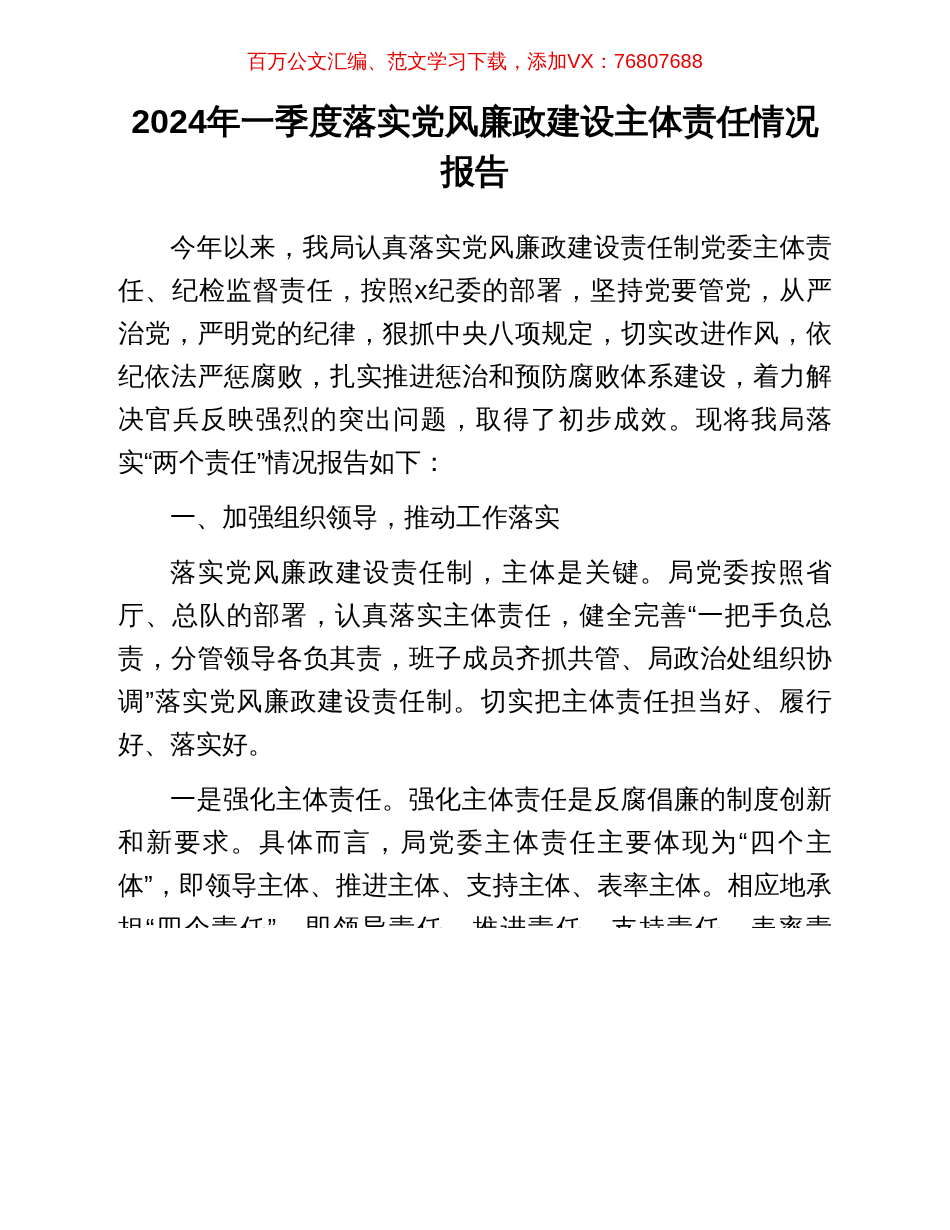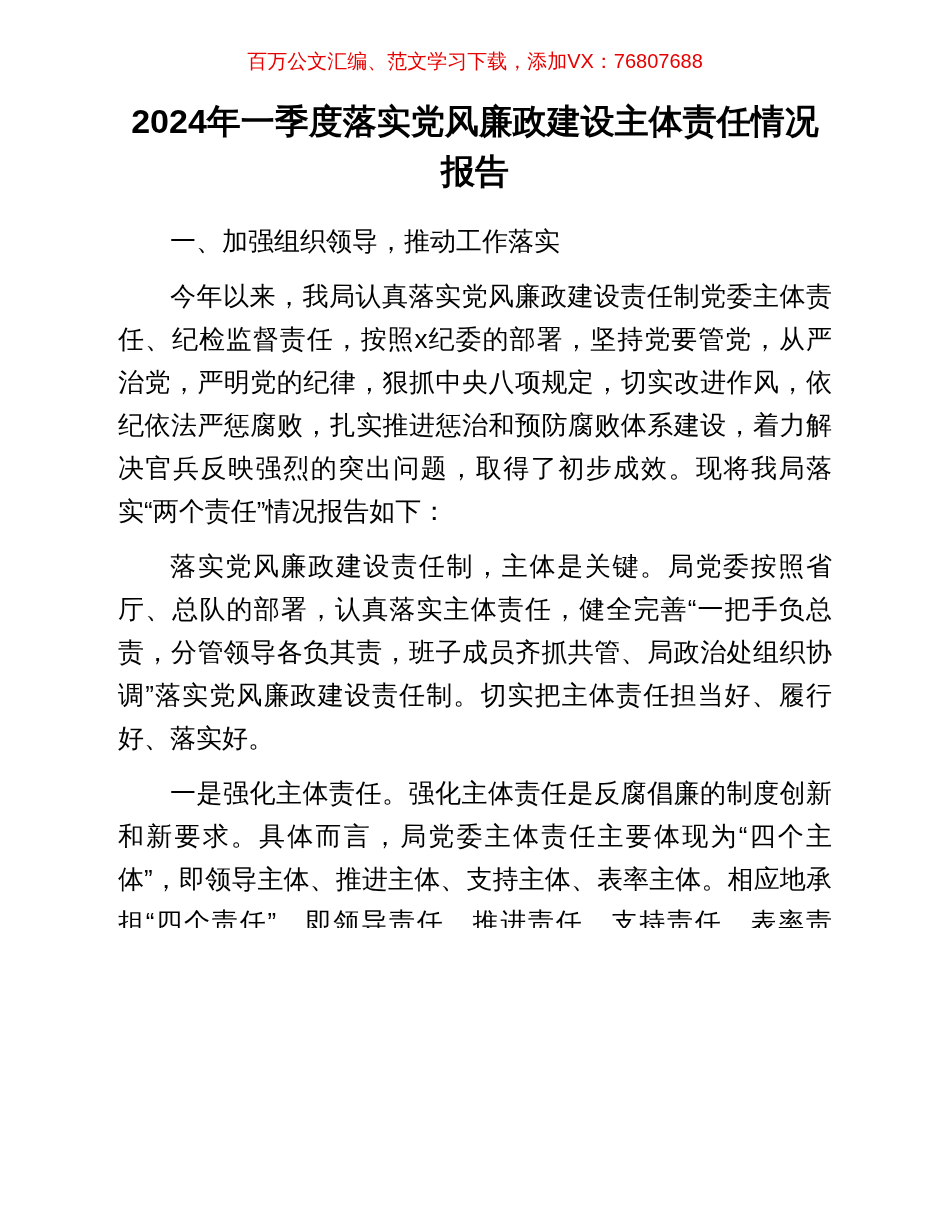--- a/index.html
+++ b/index.html
@@ -24,21 +24,21 @@
     line-height: 26px;
     text-align: center;
     margin: 0 0 22px 0;
     font-weight: normal;
   }
   .doc-title {
     font-size: 34px;
     font-weight: bold;
     line-height: 50px;
     text-align: center;
-    margin: 0 0 24px 0;
+    margin: 0 0 30px 0;
     color: #000000;
   }
   .para {
     font-size: 26px;
     line-height: 43px;
     margin: 0 0 12px 0;
     text-indent: 52px;
     text-align: justify;
     text-justify: inter-ideograph;
     color: #000000;
@@ -47,18 +47,18 @@
     font-weight: normal;
   }
 </style>
 </head>
 <body>
 
 <div class="page">
   <div class="promo" style="color: rgb(230, 0, 0);">百万公文汇编、范文学习下载，添加VX：76807688</div>
   <h1 class="doc-title">2024年一季度落实党风廉政建设主体责任情况报告</h1>
   <div id="doc-body">
+      <p class="para">今年以来，我局认真落实党风廉政建设责任制党委主体责任、纪检监督责任，按照x纪委的部署，坚持党要管党，从严治党，严明党的纪律，狠抓中央八项规定，切实改进作风，依纪依法严惩腐败，扎实推进惩治和预防腐败体系建设，着力解决官兵反映强烈的突出问题，取得了初步成效。现将我局落实“两个责任”情况报告如下：</p>
       <p class="para heading">一、加强组织领导，推动工作落实</p>
-      <p class="para">今年以来，我局认真落实党风廉政建设责任制党委主体责任、纪检监督责任，按照x纪委的部署，坚持党要管党，从严治党，严明党的纪律，狠抓中央八项规定，切实改进作风，依纪依法严惩腐败，扎实推进惩治和预防腐败体系建设，着力解决官兵反映强烈的突出问题，取得了初步成效。现将我局落实“两个责任”情况报告如下：</p>
       <p class="para">落实党风廉政建设责任制，主体是关键。局党委按照省厅、总队的部署，认真落实主体责任，健全完善“一把手负总责，分管领导各负其责，班子成员齐抓共管、局政治处组织协调”落实党风廉政建设责任制。切实把主体责任担当好、履行好、落实好。</p>
       <p class="para">一是强化主体责任。强化主体责任是反腐倡廉的制度创新和新要求。具体而言，局党委主体责任主要体现为“四个主体”，即领导主体、推进主体、支持主体、表率主体。相应地承担“四个责任”，即领导责任、推进责任、支持责任、表率责任。形象地说，党委既要“挂帅”，又要“出征”，既要“激励士卒”，又要以身作则。强化党委的领导责任，我局主要体现在“一把手”亲自抓，局党委按照省厅。一抓班子成员这个团队，形成了“抓党委、党委抓”良好格局；二抓突出责任追</p>
     </div>
 </div>
 
 </body></html>

